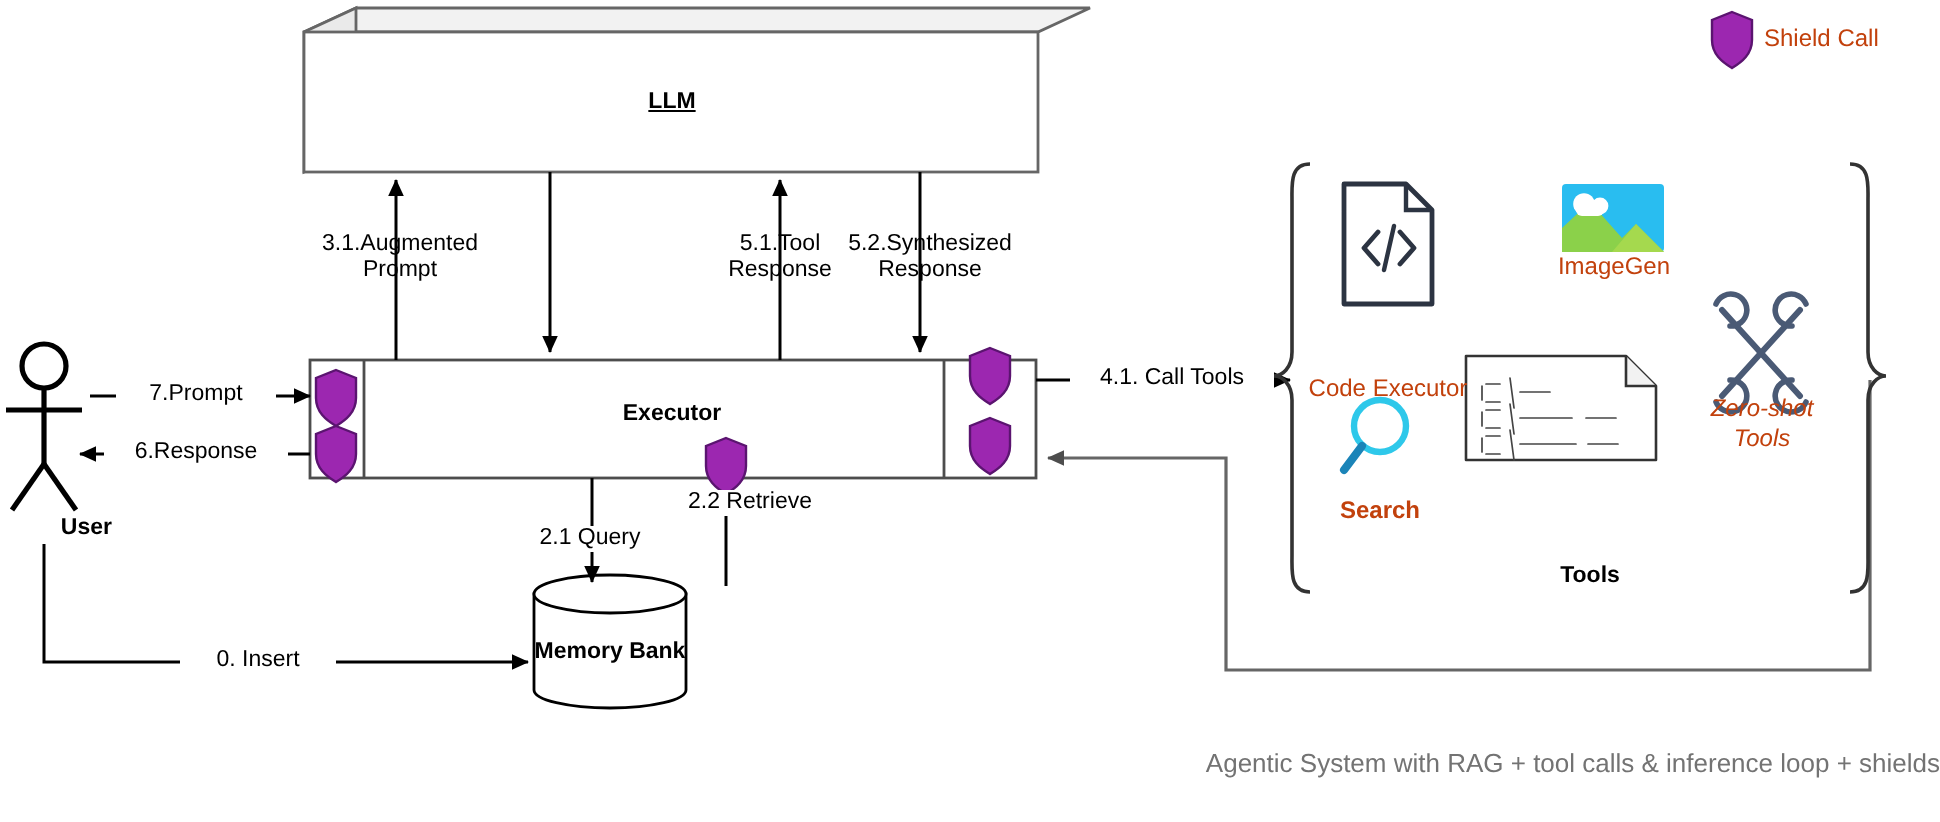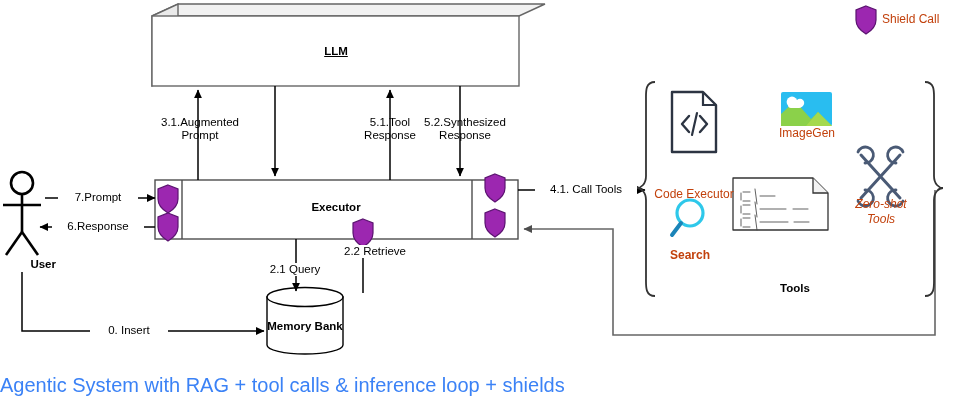--- a/index.html
+++ b/index.html
@@ -169,14 +169,14 @@
   <div class="lbl wbg" style="left:535px;top:183px;width:102px;">4.1. Call Tools</div>
 
   <div class="tool-lbl" style="left:645px;top:146px;width:98px;margin-top:41px;">Code Executor</div>
   <div class="tool-lbl" style="left:766px;top:126px;width:82px;">ImageGen</div>
   <div class="tool-lbl" style="left:840px;top:197px;width:82px;font-style:italic;">Zero-shot
 Tools</div>
   <div class="tool-lbl" style="left:657px;top:248px;width:66px;font-weight:bold;">Search</div>
 
   <div class="tool-lbl" style="left:882px;top:12px;width:88px;text-align:left;">Shield Call</div>
 
-  <div style="position:absolute;left:0;top:374px;width:970px;text-align:left;font-size:20px;color:#3b82f6;">Agentic System with RAG + tool calls &amp; inference loop + shields</div>
+  <div style="position:absolute;left:0;top:374px;width:970px;text-align:right;font-size:13px;color:#737373;">Agentic System with RAG + tool calls &amp; inference loop + shields</div>
 </div>
 
 </body></html>

